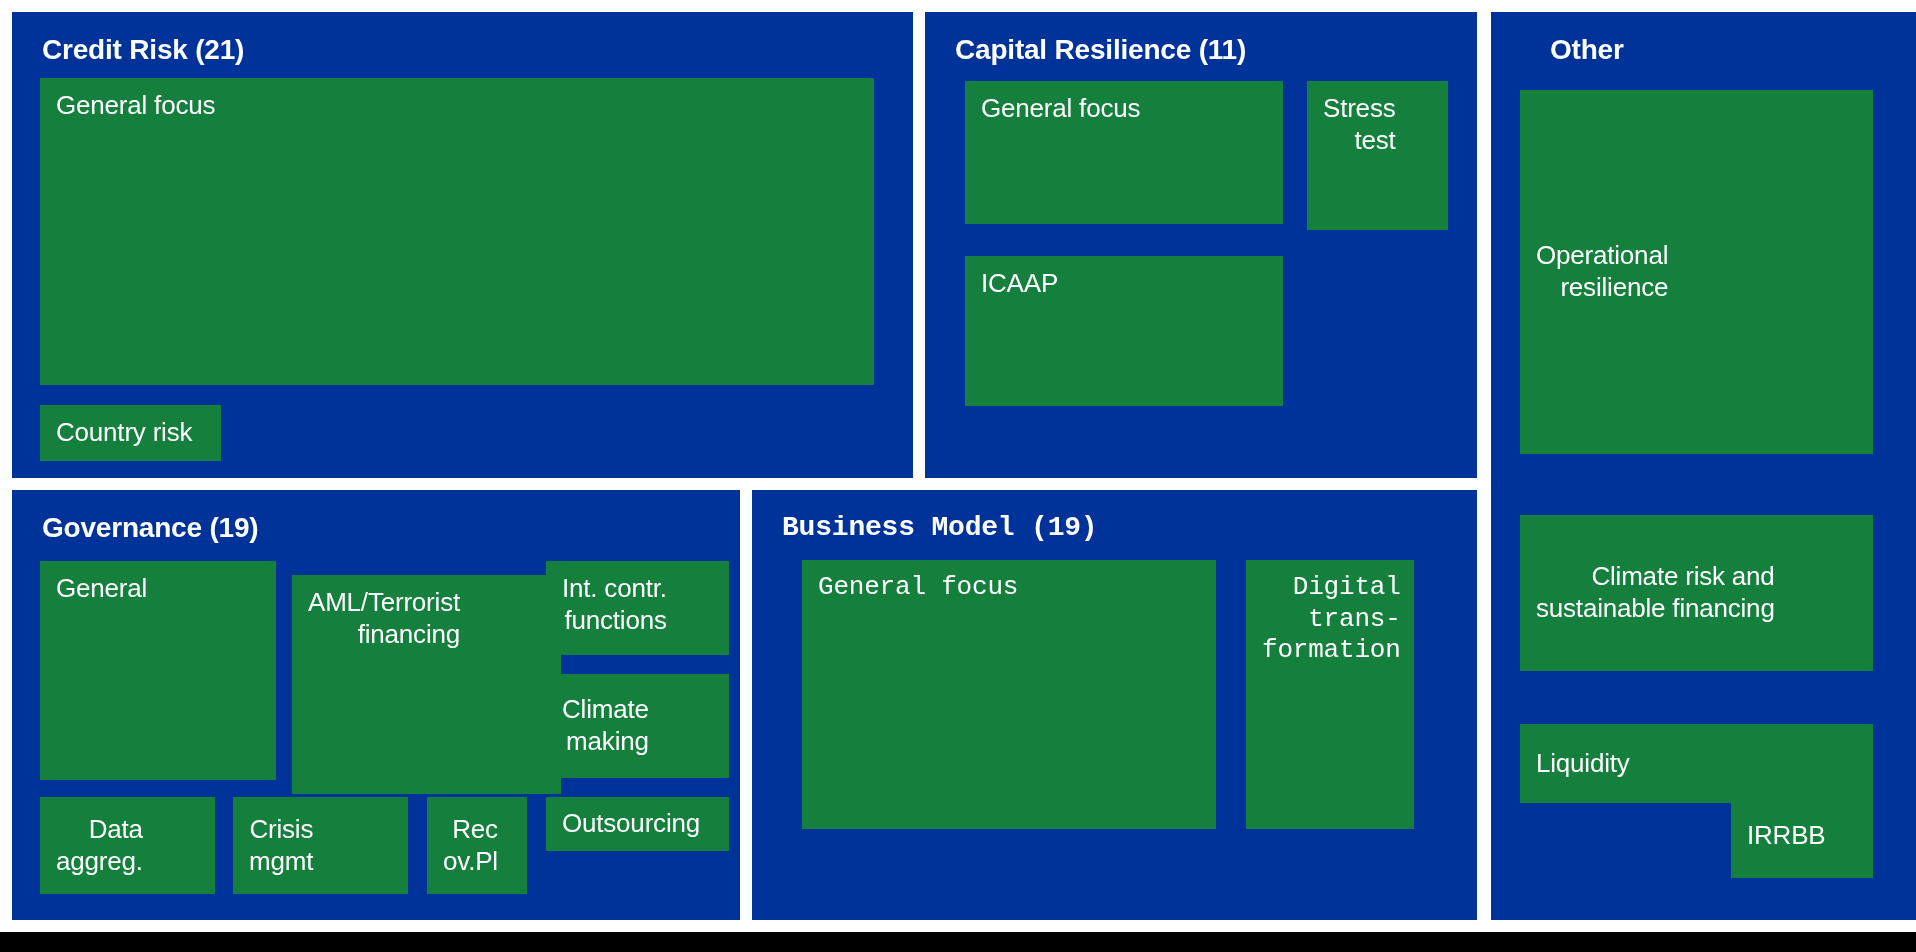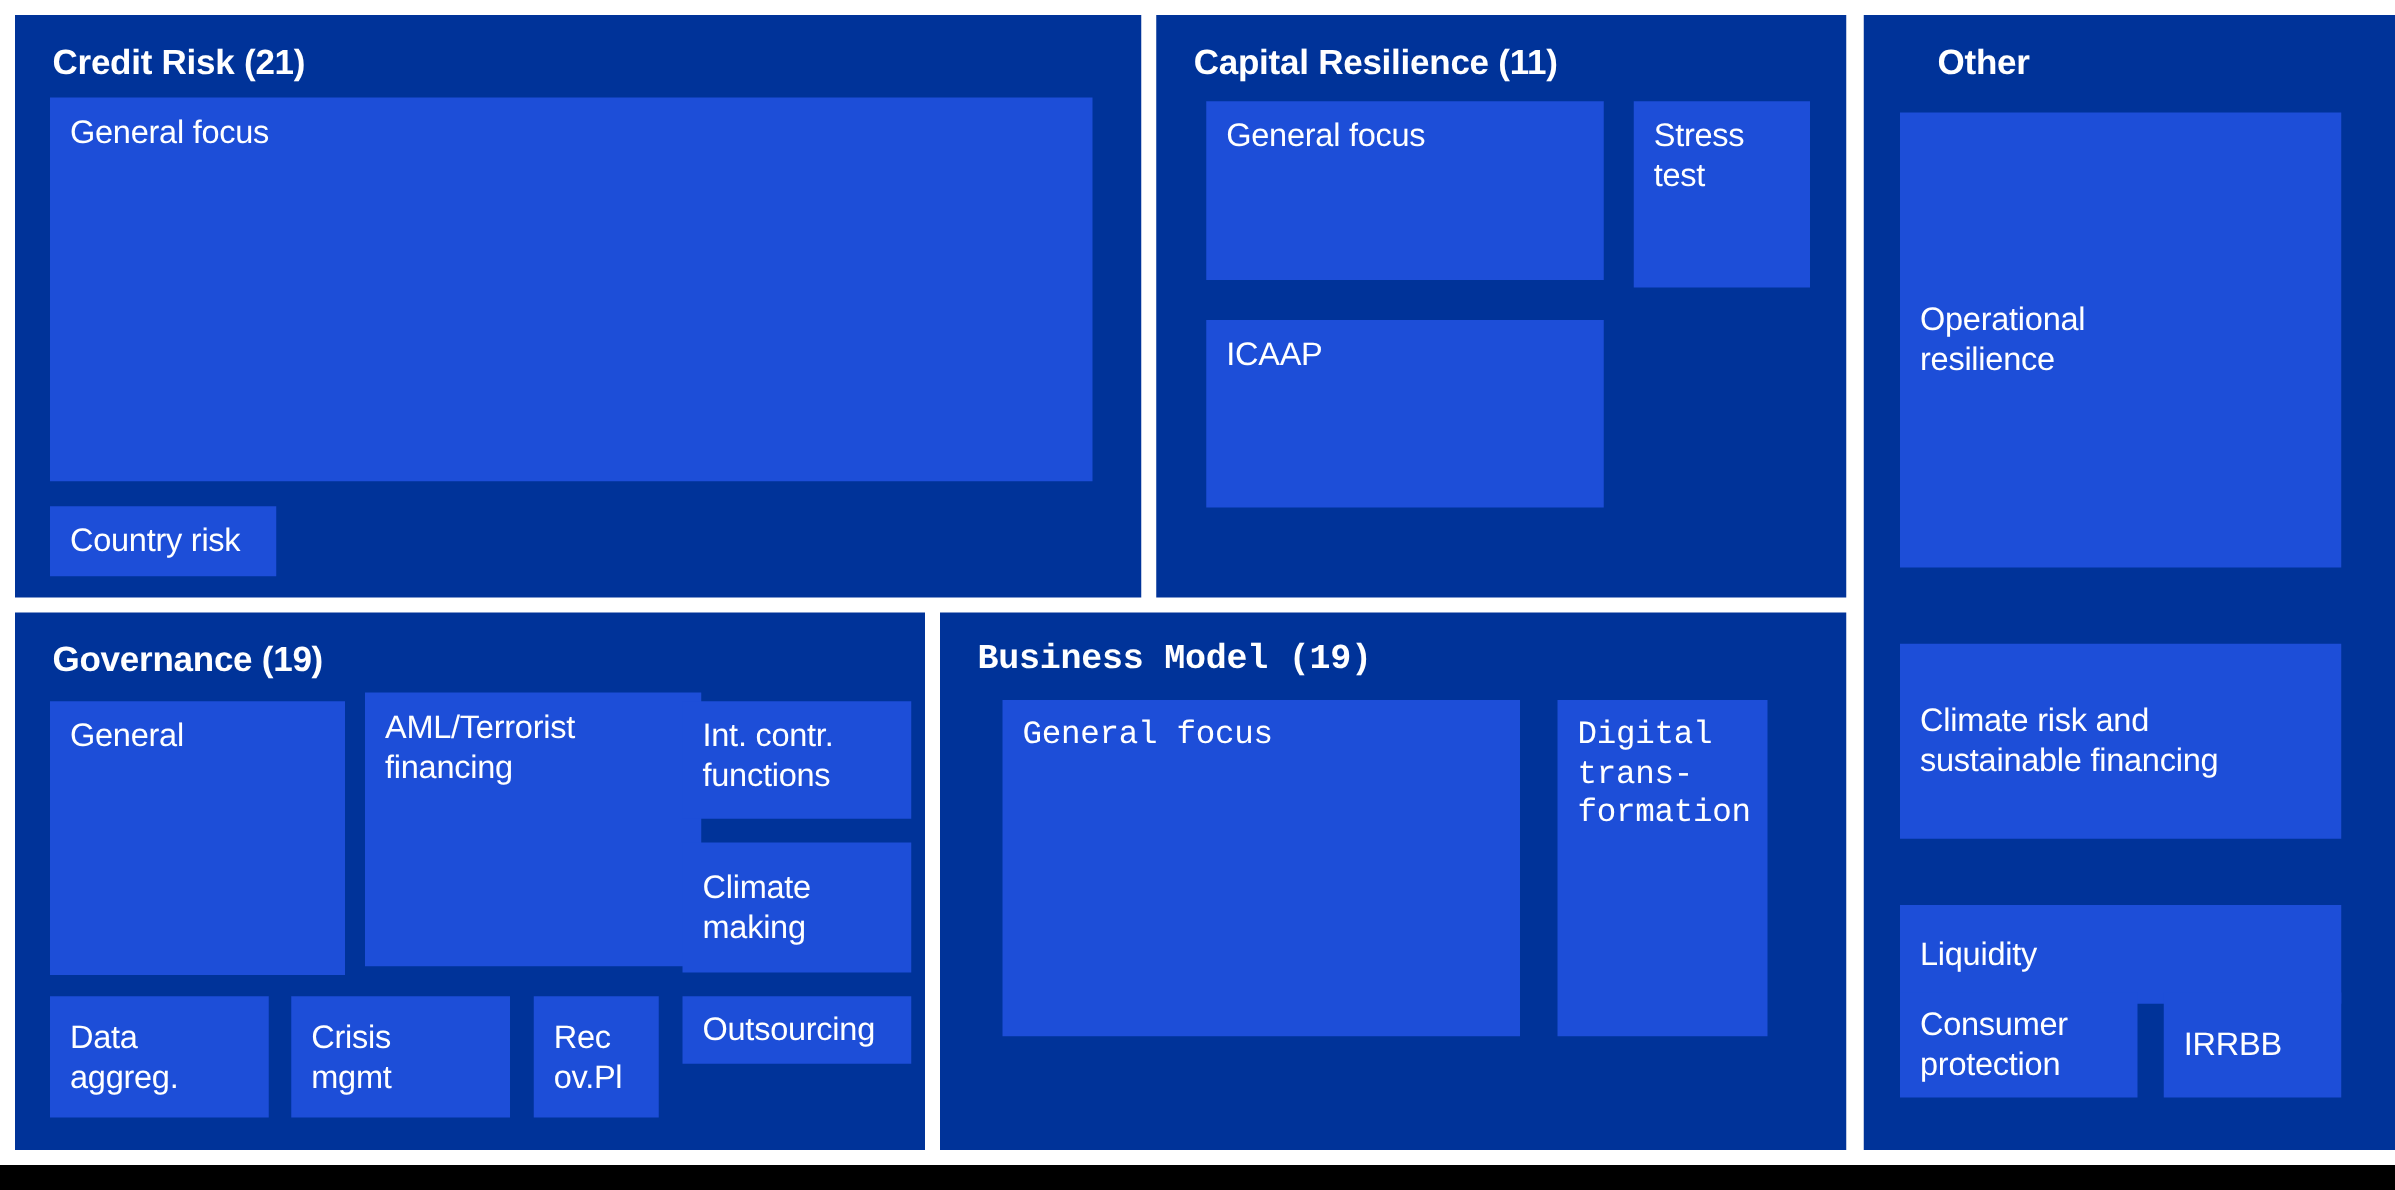--- a/index.html
+++ b/index.html
@@ -23,24 +23,25 @@
     margin: 0;
     padding: 22px 0 0 30px;
     color: #FFFFFF;
     font-size: 28px;
     font-weight: bold;
     letter-spacing: -0.2px;
     white-space: pre-line;
   }
   .box {
     position: absolute;
-    background: #1d4ed8;
+    background: #15803d;
     display: flex;
     box-sizing: border-box;
     padding: 12px 14px 12px 16px;
+    text-align: right;
   }
   .va-top    { align-items: flex-start; }
   .va-center { align-items: center; }
   .box-label {
     color: #FFFFFF;
     font-size: 26px;
     line-height: 1.22;
     letter-spacing: -0.2px;
     white-space: pre-line;
   }
@@ -95,35 +96,31 @@
       <span class="box-label">Operational
 resilience</span>
     </div>
     <div class="box va-center" style="left:29px;top:503px;width:353px;height:156px">
       <span class="box-label">Climate risk and
 sustainable financing</span>
     </div>
     <div class="box va-center" style="left:29px;top:712px;width:353px;height:79px">
       <span class="box-label">Liquidity</span>
     </div>
-    <div class="box va-center" style="left:29px;top:782px;width:190px;height:84px">
-      <span class="box-label">Consumer
-protection</span>
-    </div>
     <div class="box va-center" style="left:240px;top:782px;width:142px;height:84px">
       <span class="box-label">IRRBB</span>
     </div>
   </section>
 
   <section class="panel" id="p-governance">
     <h2 class="panel-title">Governance (19)</h2>
     <div class="box va-top" style="left:28px;top:71px;width:236px;height:219px">
       <span class="box-label">General</span>
     </div>
-    <div class="box va-top" style="left:280px;top:64px;width:269px;height:219px">
+    <div class="box va-top" style="left:280px;top:85px;width:269px;height:219px">
       <span class="box-label">AML/Terrorist
 financing</span>
     </div>
     <div class="box va-top" style="left:534px;top:71px;width:183px;height:94px">
       <span class="box-label">Int. contr.
 functions</span>
     </div>
     <div class="box va-center" style="left:534px;top:184px;width:183px;height:104px">
       <span class="box-label">Climate
 making</span>

